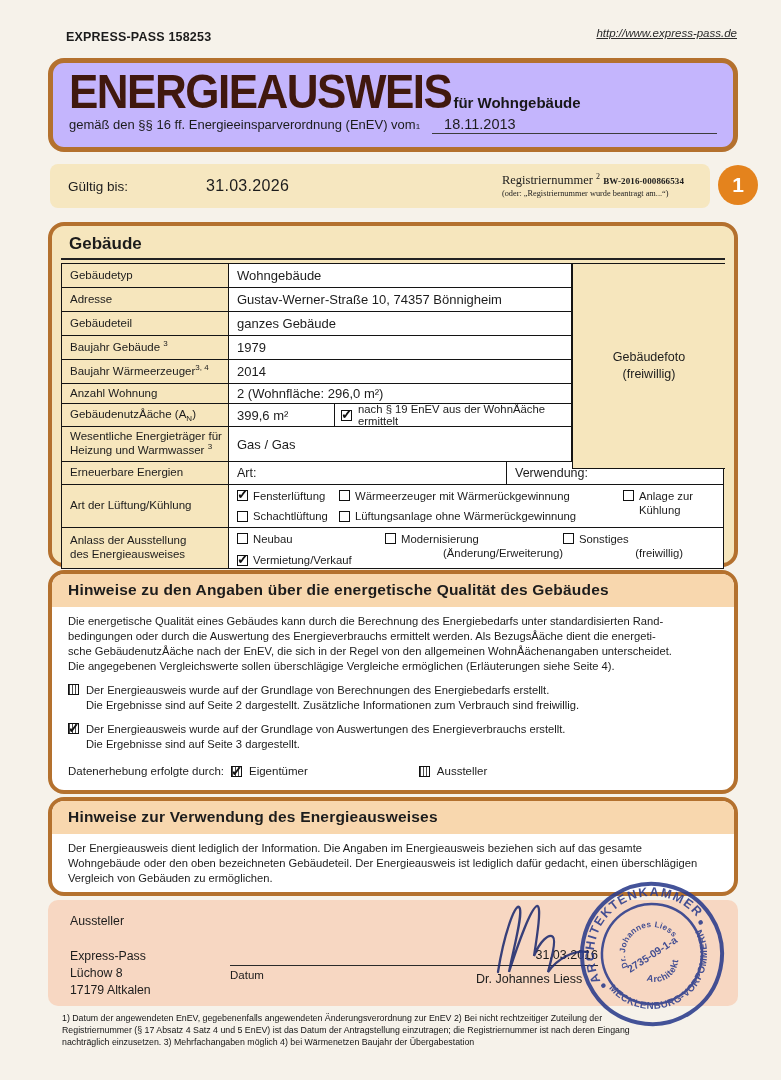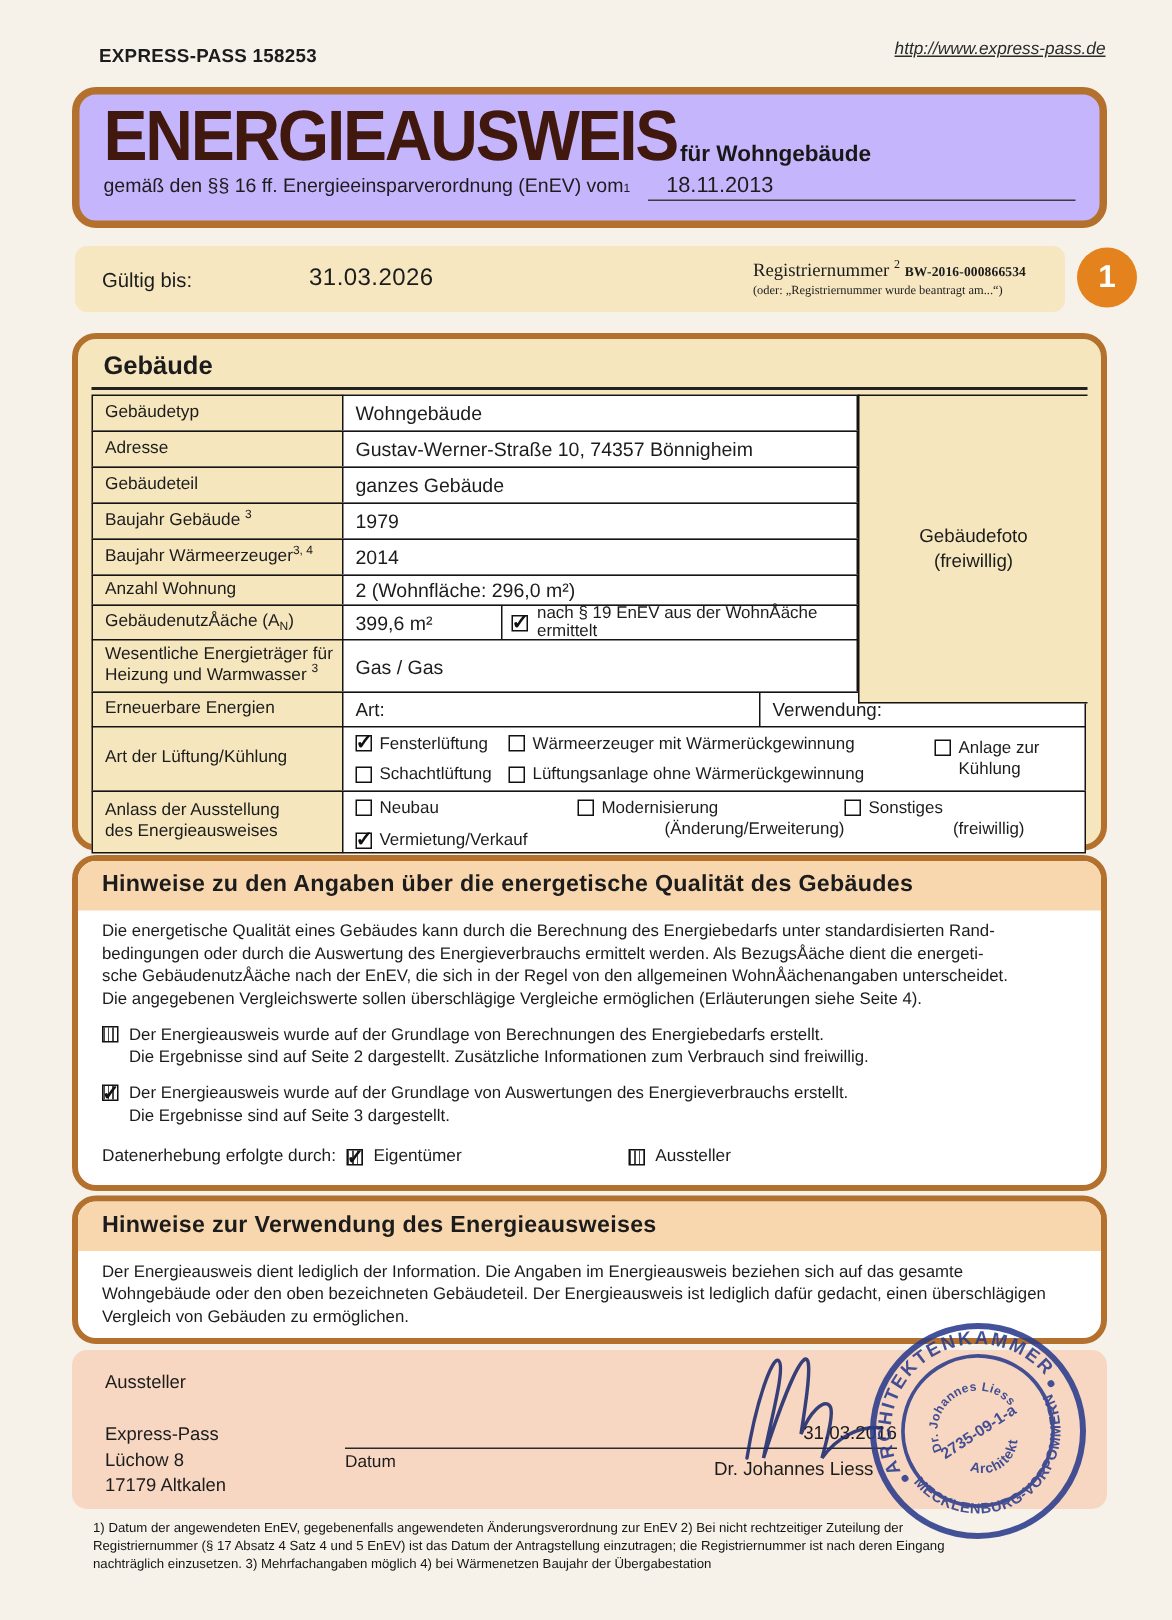--- a/index.html
+++ b/index.html
@@ -79,21 +79,21 @@
   .cb{
     display:inline-block;width:11px;height:11px;box-sizing:border-box;flex:none;
     border:1.7px solid #111;background:#fff;position:relative;vertical-align:-1px;
   }
   .cb.on::after{
     content:"\2713";position:absolute;left:-1px;top:-5px;font-size:14px;font-weight:bold;color:#111;
   }
   .cb.hatch{background:repeating-linear-gradient(90deg,#4a4a4a 0 1px,#fff 1px 3px);}
 
   .optrow{display:flex;align-items:center;gap:5px;font-size:11.3px;line-height:1.25;}
-  .vent{display:flex;width:100%;align-items:center;}
+  .vent{display:flex;width:100%;}
   .vent .c1{width:102px;display:flex;flex-direction:column;gap:6px;}
   .vent .c2{flex:1;display:flex;flex-direction:column;gap:6px;}
   .vent .c3{width:92px;display:flex;align-items:flex-start;gap:5px;font-size:11.3px;line-height:1.25;}
   .occ{display:flex;width:100%;align-items:flex-start;padding-top:3px;box-sizing:border-box;text-align:right;}
   .occ .c1{width:148px;display:flex;flex-direction:column;gap:7px;}
   .occ .c2{width:178px;}
   .occ .c3{width:120px;}
   .occ .subnote{font-size:11.3px;margin:1px 0 0 16px;line-height:1.2;}
 
   

